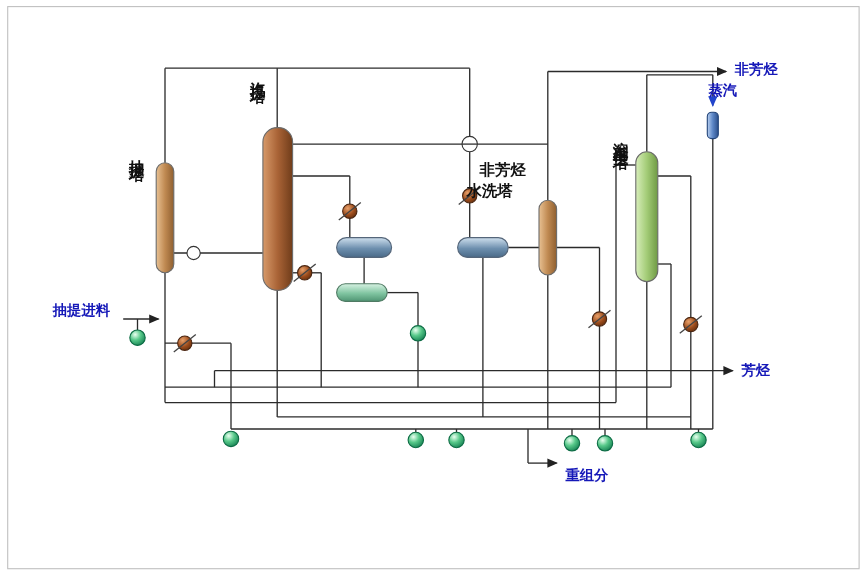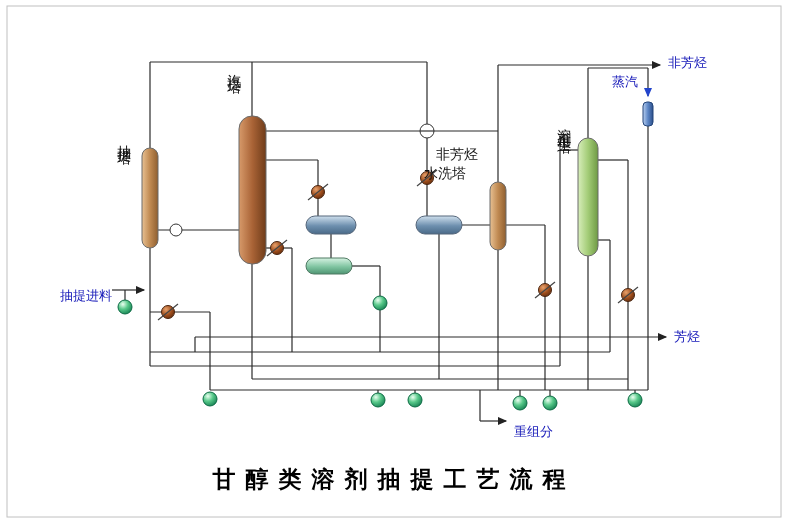--- a/index.html
+++ b/index.html
@@ -1,21 +1,21 @@
 <!DOCTYPE html>
 <html><head>
 <meta charset="utf-8">
 <style>
   html,body{margin:0;padding:0;background:#ffffff;}
   .stage{
     position:relative;width:788px;height:524px;background:#ffffff;overflow:hidden;
     font-family:"Liberation Sans",sans-serif;
   }
   .stage svg{position:absolute;left:0;top:0;}
-  .lbl{position:absolute;font-size:13px;font-weight:normal;color:#111;white-space:nowrap;line-height:1.2;}
+  .lbl{position:absolute;font-size:13px;font-weight:bold;color:#111;white-space:nowrap;line-height:1.2;}
   .lbl.v{writing-mode:vertical-rl;text-orientation:upright;letter-spacing:3px;font-size:14px;}
   .lbl.big{font-size:14px;}
   .lbl.blue{color:#1518b8;}
   .title{
     position:absolute;left:0;top:464px;width:100%;text-align:center;
     font-family:"Liberation Serif",serif;font-weight:bold;font-size:23px;
     letter-spacing:10px;color:#000;
   }
 </style>
 </head>
@@ -183,20 +183,19 @@
       <circle cx="635" cy="400" r="7" fill="url(#gPump)" stroke="#0c6b44"></circle>
     </g>
   </svg>
 
   <div class="lbl v" style="left:116px;top:134px;">抽提塔</div>
   <div class="lbl v" style="left:226px;top:63px;">汽提塔</div>
   <div class="lbl big" style="left:436px;top:146px;">非芳烃</div>
   <div class="lbl big" style="left:424px;top:165px;">水洗塔</div>
   <div class="lbl v" style="left:556px;top:117px;">溶剂再生塔</div>
 
-  <div class="lbl blue" style="left:48px;top:288px;margin-left:12px;">抽提进料</div>
+  <div class="lbl blue" style="left:48px;top:274px;">抽提进料</div>
   <div class="lbl blue" style="left:668px;top:55px;">非芳烃</div>
-  <div class="lbl blue" style="left:612px;top:74px;">蒸汽</div>
+  <div class="lbl blue" style="left:644px;top:74px;">蒸汽</div>
   <div class="lbl blue" style="left:674px;top:329px;text-align:right;">芳烃</div>
   <div class="lbl blue" style="left:514px;top:424px;">重组分</div>
 
-  <div class="title">甘醇类溶剂抽提工艺流程</div>
 </div>
 
 </body></html>

